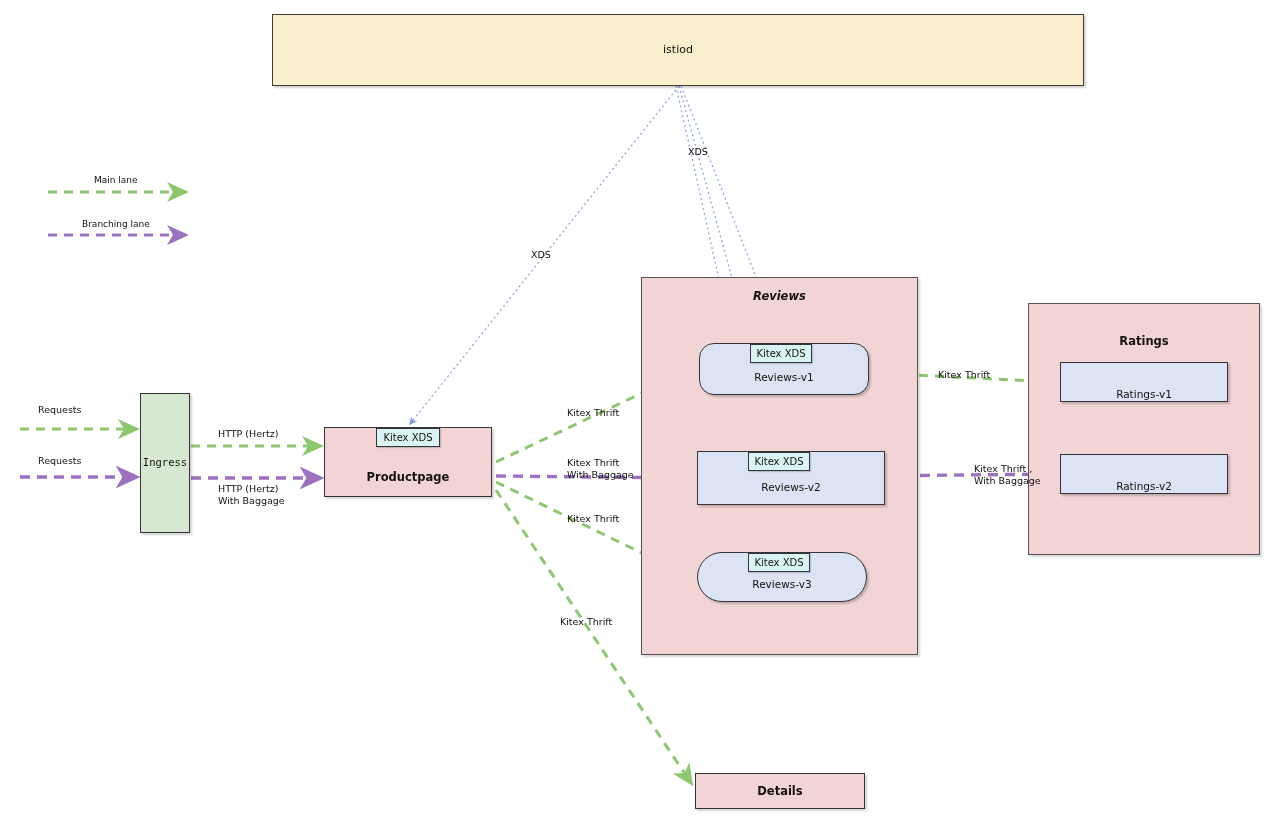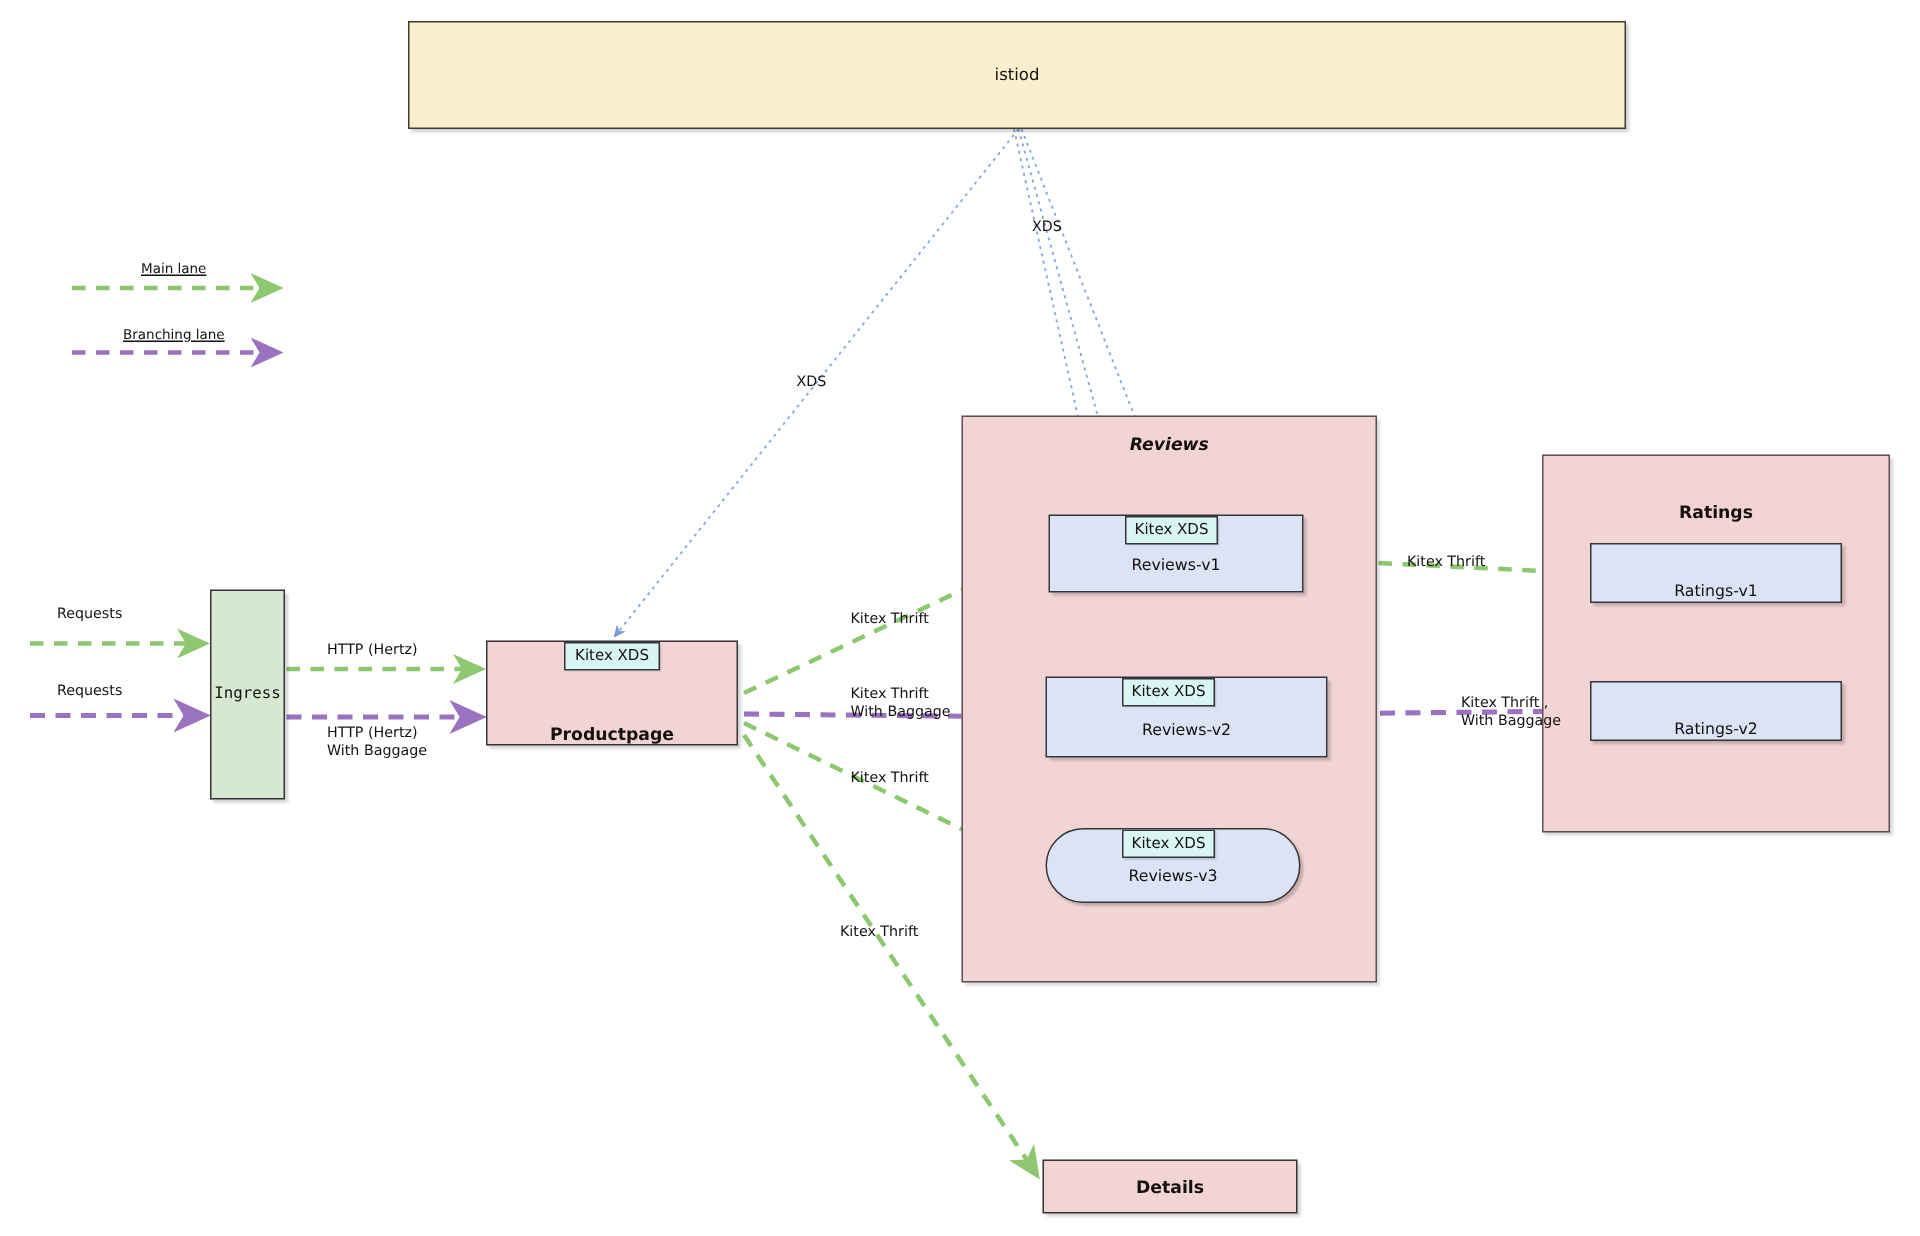--- a/index.html
+++ b/index.html
@@ -58,20 +58,21 @@
     font-family: "DejaVu Sans Mono", monospace;
   }
 
   
   #productpage {
     left: 324px; top: 427px;
     width: 168px; height: 70px;
     background: #f2d4d4;
     border-color: #36343a;
     align-items: flex-end;
+    padding-bottom: 12px;
   }
   #productpage .node-label {
     font-size: 11.5px;
     font-weight: bold;
   }
 
   
   .container-box {
     position: absolute;
     box-sizing: border-box;
@@ -112,21 +113,21 @@
   .svc .node-label {
     font-size: 10.5px;
     color: #14110f;
     padding-bottom: 10px;
   }
   .svc.plain {
     align-items: flex-end;
   }
   .svc.plain .node-label { padding-bottom: 0; }
 
-  #reviews-v1 { left: 699px; top: 343px; width: 170px; height: 52px; }
+  #reviews-v1 { left: 699px; top: 343px; width: 170px; height: 52px; border-radius: 15px; }
   #reviews-v2 { left: 697px; top: 451px; width: 188px; height: 54px; }
   #reviews-v3 { left: 697px; top: 552px; width: 170px; height: 50px; border-radius: 26px; }
   #ratings-v1 { left: 1060px; top: 362px; width: 168px; height: 40px; }
   #ratings-v2 { left: 1060px; top: 454px; width: 168px; height: 40px; }
 
   
   #details {
     left: 695px; top: 773px;
     width: 170px; height: 36px;
     background: #f2d4d4;
@@ -165,21 +166,20 @@
     white-space: pre-line;
     text-align: left;
   }
 
   
   .legend-label {
     position: absolute;
     font-size: 9px;
     color: #14110f;
     white-space: nowrap;
-    text-decoration: underline;
   }
 </style>
 </head>
 <body>
 
 <div id="canvas">
 
   <svg id="edges" viewBox="0 0 1280 824">
     <defs>
       <marker id="arrow-green" viewBox="0 0 12 12" refX="9" refY="6" markerWidth="8" markerHeight="8" orient="auto-start-reverse">

